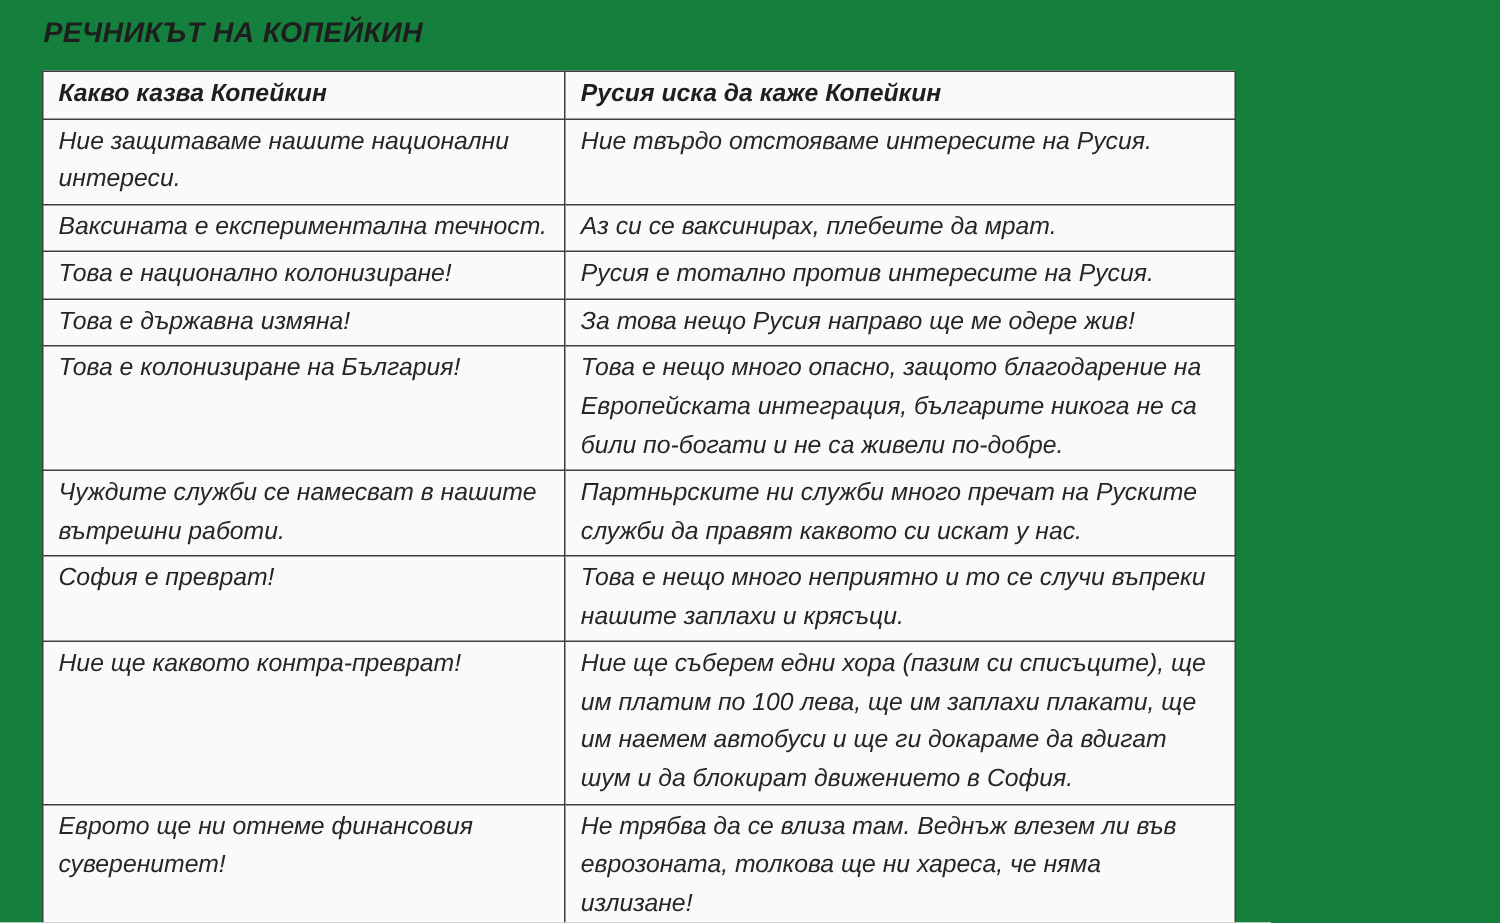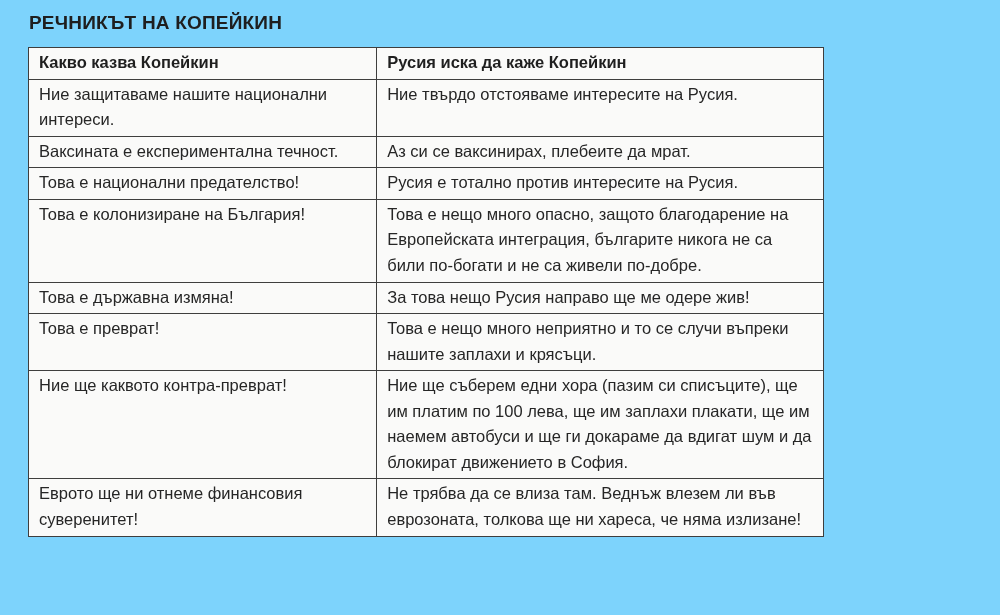--- a/index.html
+++ b/index.html
@@ -7,22 +7,23 @@
     padding: 0;
     background: #e9e9e8;
     font-family: "Liberation Sans", "DejaVu Sans", sans-serif;
   }
   .page {
     position: relative;
     width: 1000px;
     height: 615px;
     box-sizing: border-box;
     padding: 10px 30px 0 28px;
-    background: #7dd3fc;
+    background: #15803d;
     overflow: hidden;
+    font-style: italic;
   }
   .doc-title {
     font-size: 19px;
     font-weight: bold;
     color: #1e1e1e;
     letter-spacing: 0.2px;
     margin: 2px 0 13px 1px;
   }
   table.kopeykin {
     border-collapse: collapse;
@@ -69,33 +70,37 @@
     <tbody>
         <tr>
           <td>Ние защитаваме нашите национални интереси.</td>
           <td>Ние твърдо отстояваме интересите на Русия.</td>
         </tr>
         <tr>
           <td>Ваксината е експериментална течност.</td>
           <td>Аз си се ваксинирах, плебеите да мрат.</td>
         </tr>
         <tr>
-          <td>Това е национални предателство!</td>
+          <td>Това е национално колонизиране!</td>
           <td>Русия е тотално против интересите на Русия.</td>
+        </tr>
+        <tr>
+          <td>Това е държавна измяна!</td>
+          <td>За това нещо Русия направо ще ме одере жив!</td>
         </tr>
         <tr>
           <td>Това е колонизиране на България!</td>
           <td>Това е нещо много опасно, защото благодарение на Европейската интеграция, българите никога не са били по-богати и не са живели по-добре.</td>
         </tr>
         <tr>
-          <td>Това е държавна измяна!</td>
-          <td>За това нещо Русия направо ще ме одере жив!</td>
+          <td>Чуждите служби се намесват в нашите вътрешни работи.</td>
+          <td>Партньрските ни служби много пречат на Руските служби да правят каквото си искат у нас.</td>
         </tr>
         <tr>
-          <td>Това е преврат!</td>
+          <td>София е преврат!</td>
           <td>Това е нещо много неприятно и то се случи въпреки нашите заплахи и крясъци.</td>
         </tr>
         <tr>
           <td>Ние ще каквото контра-преврат!</td>
           <td>Ние ще съберем едни хора (пазим си списъците), ще им платим по 100 лева, ще им заплахи плакати, ще им наемем автобуси и ще ги докараме да вдигат шум и да блокират движението в София.</td>
         </tr>
         <tr>
           <td>Еврото ще ни отнеме финансовия суверенитет!</td>
           <td>Не трябва да се влиза там. Веднъж влезем ли във еврозоната, толкова ще ни хареса, че няма излизане!</td>
         </tr>

